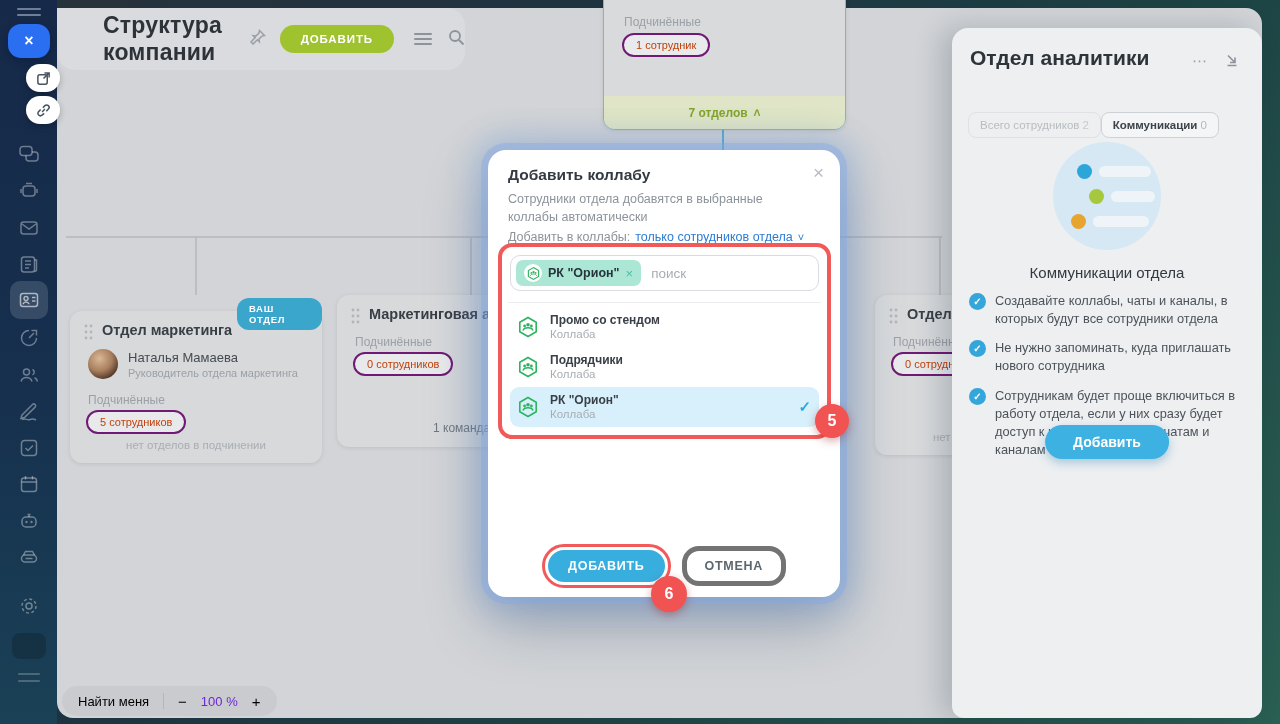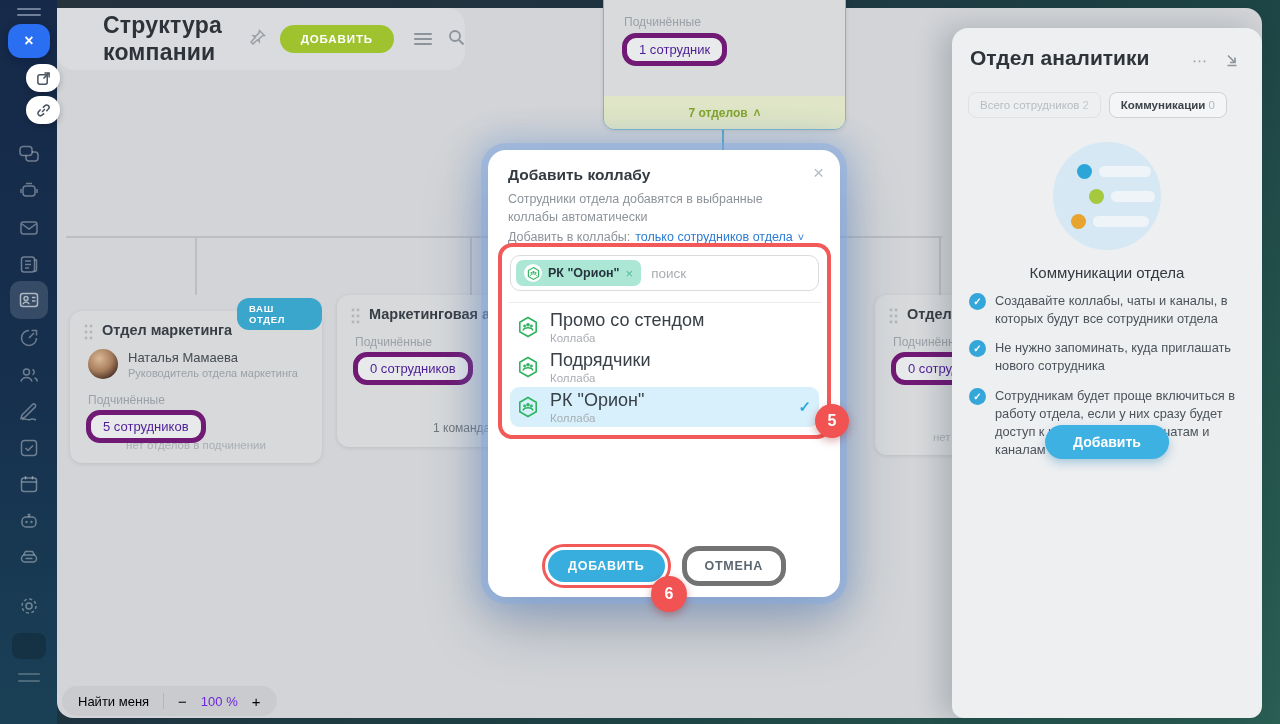--- a/index.html
+++ b/index.html
@@ -77,22 +77,22 @@
   .card-root .sub-label { position:absolute; left:20px; top:56px; }
   .card-root .chip { position:absolute; left:18px; top:74px; }
   .root-footer {
     position:absolute; left:0; bottom:0; width:100%; height:33px;
     background:#dfe5c6; border-radius:0 0 10px 10px;
     display:flex; align-items:center; justify-content:center; gap:6px;
     color:#83a42c; font-size:12px; font-weight:bold;
   }
   .sub-label { font-size:12px; color:#9ba1a8; }
   .chip {
-    display:inline-block; border:5px solid #701a75; background:rgba(249,250,251,.5);
-    border-radius:14px; padding:4px 12px; font-size:13px; color:#4c1d95; white-space:nowrap;
+    display:inline-block; border:2px solid #701a75; background:rgba(249,250,251,.5);
+    border-radius:14px; padding:4px 12px; font-size:11px; color:#c2410c; white-space:nowrap;
   }
   .drag-dots { position:absolute; left:14px; top:13px; width:9px; color:#b2b6ba; }
   .drag-dots svg { width:9px; height:16px; display:block; }
   .card-title { position:absolute; left:32px; top:11px; font-size:14.5px; font-weight:bold; color:#383e45; white-space:nowrap; overflow:hidden; }
   .card-more { position:absolute; right:14px; top:6px; color:#9ba1a7; font-size:15px; letter-spacing:1px; }
   .dept-badge {
     position:absolute; top:-13px; left:167px; background:#3aa6cb; color:#fff;
     font-size:9.5px; font-weight:bold; letter-spacing:.7px; padding:5px 12px; border-radius:12px; z-index:3;
   }
   .card-marketing { left:70px; top:311px; width:252px; height:152px; }
@@ -161,21 +161,21 @@
   }
   .search-input::placeholder { color:#a8adb3; }
   .list-divider { height:1px; background:#ecedef; margin:11px -2px 4px; }
   .collab-row {
     height:40px; display:flex; align-items:center; gap:10px; padding:0 8px 0 6px;
     border-radius:9px; cursor:pointer;
   }
   .collab-row.selected { background:#d7f0fb; }
   .collab-row .hex { width:24px; height:24px; flex:none; }
   .collab-row .hex svg { width:24px; height:24px; display:block; }
-  .collab-name { font-size:18px; color:#394047; line-height:1.15; }
+  .collab-name { font-size:12px; color:#394047; line-height:1.15;font-weight:bold; }
   .collab-type { font-size:11.5px; color:#a8adb3; margin-top:1px; }
   .row-check { margin-left:auto; color:#2aa8df; font-size:15px; font-weight:bold; }
 
   .step-badge {
     position:absolute; width:34px; height:34px; border-radius:50%; background:#f15252;
     color:#fff; font-size:16px; font-weight:bold; display:flex; align-items:center; justify-content:center;
     z-index:12; box-shadow:0 3px 8px rgba(150,20,20,.35);
   }
   .badge-5 { left:327px; top:254px; }
   .badge-6 { left:163px; top:426px; width:36px; height:36px; }
@@ -199,21 +199,21 @@
   
   .rpanel {
     position:absolute; left:952px; top:28px; width:310px; height:690px; z-index:20;
     background:#edeff1; border-radius:16px 16px 12px 12px;
     box-shadow:-10px 0 28px rgba(15,35,55,.20);
   }
   .rp-title { position:absolute; left:18px; top:18px; font-size:21px; font-weight:bold; color:#2e343a; }
   .rp-more { position:absolute; right:54px; top:24px; color:#9ba0a6; font-size:15px; letter-spacing:1px; }
   .rp-collapse { position:absolute; right:22px; top:24px; color:#8d939a; }
   .rp-collapse svg { width:16px; height:16px; }
-  .rp-tabs { position:absolute; left:16px; top:64px; display:flex; gap:8px; }
+  .rp-tabs { position:absolute; left:16px; top:84px; display:flex; }
   .rp-tab {
     border:1px solid #dfe1e4; border-radius:8px; padding:6px 11px; font-size:11.5px;
     color:#b8bdc2; white-space:nowrap; cursor:pointer;
   }
   .rp-tab .cnt { color:#c6cace; margin-left:3px; }
   .rp-tab.active { border-color:#ced2d6; background:#f4f5f6; color:#3c434a; font-weight:bold; }
   .rp-tab.active .cnt { color:#b4b9be; font-weight:normal; }
   .illu {
     position:absolute; left:101px; top:114px; width:108px; height:108px; border-radius:50%;
     background:#d6e8f3; overflow:hidden;

